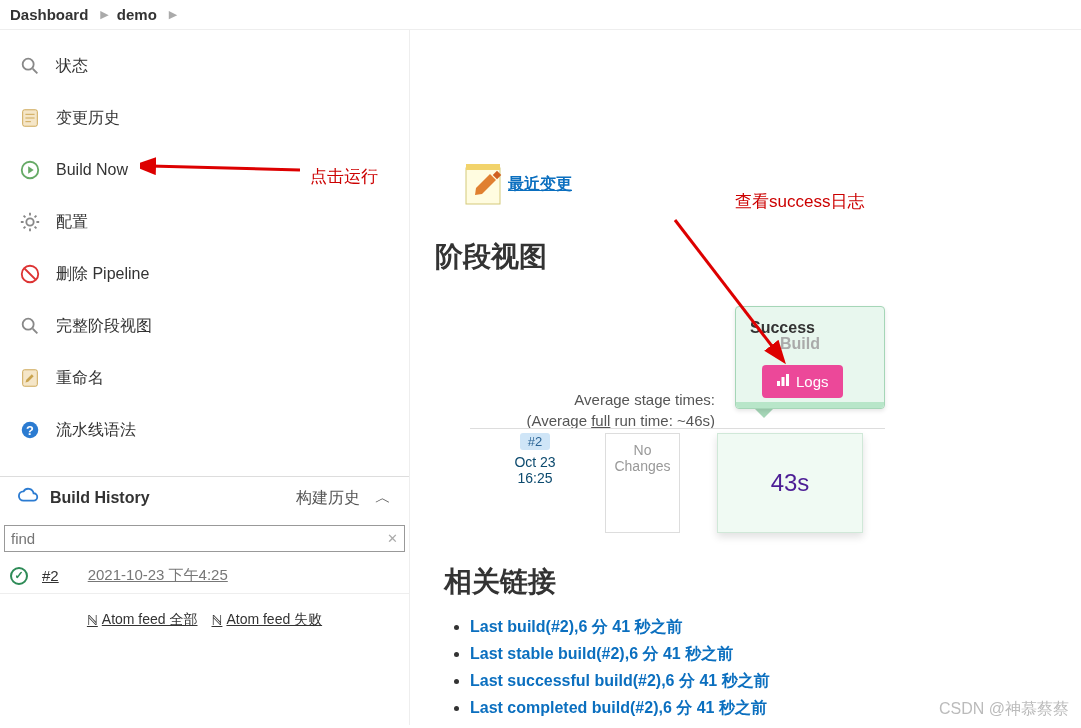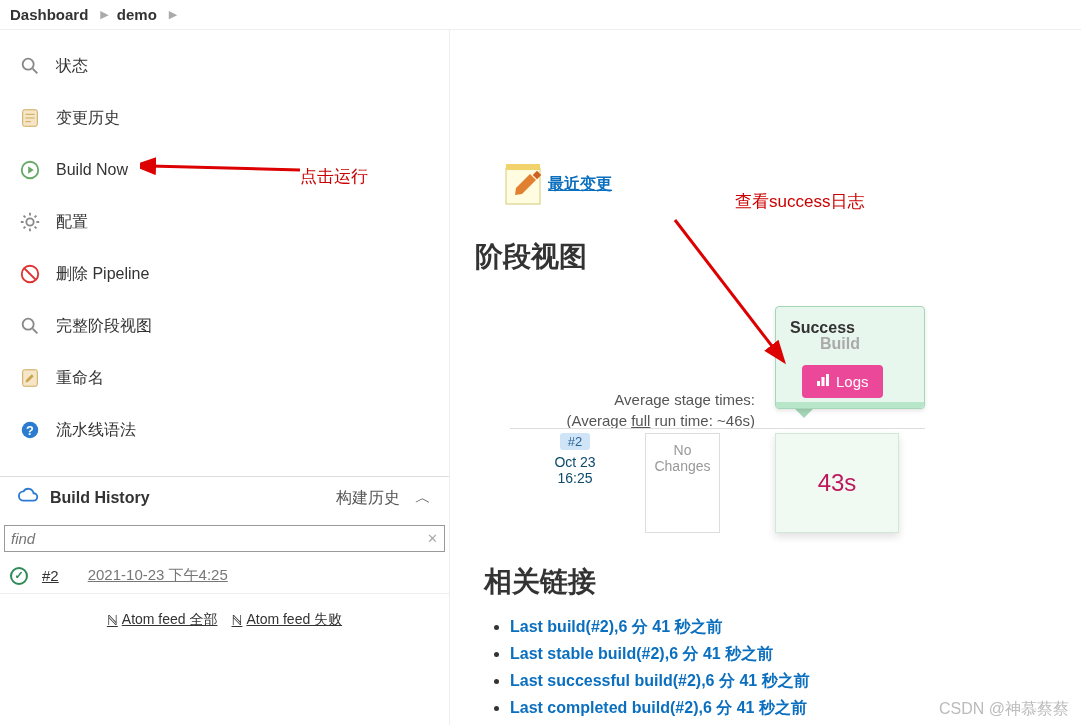--- a/index.html
+++ b/index.html
@@ -1,27 +1,27 @@
 <!DOCTYPE html>
 <html><head>
 <meta charset="utf-8">
 <style>
 * { box-sizing: border-box; margin: 0; padding: 0; }
 body { font-family: "Microsoft YaHei", Arial, sans-serif; font-size: 14px; color: #333; background: #fff; width: 1081px; height: 728px; overflow: hidden; position: relative; }
 .breadcrumb { display: flex; align-items: center; padding: 6px 10px; border-bottom: 1px solid #eee; font-size: 15px; }
 .breadcrumb .bc-item { font-weight: bold; margin-right: 4px; }
 .breadcrumb .bc-sep { color: #aaa; margin: 0 8px; font-size: 11px; }
 .layout { display: flex; height: calc(100% - 33px); }
-.sidebar { width: 450px; border-right: 1px solid #eee; padding: 10px 0; }
+.sidebar { width: 410px; border-right: 1px solid #eee; padding: 10px 0; }
 .side-item { display: flex; align-items: center; padding: 14px 18px; cursor: pointer; font-size: 16px; gap: 14px; position: relative; }
 .side-item .icon { width: 24px; height: 24px; display: flex; align-items: center; justify-content: center; }
 .build-history-hdr { display: flex; align-items: center; justify-content: space-between; padding: 10px 18px; border-top: 1px solid #ddd; font-size: 16px; font-weight: bold; margin-top: 20px; }
 .build-history-hdr .right { font-weight: normal; color: #555; display: flex; align-items: center; gap: 15px; }
 .find-box { margin: 6px 4px; border: 1px solid #999; display: flex; align-items: center; padding: 4px 6px; }
-.find-box input { border: none; outline: none; flex: 1; font-size: 15px; color: #888; background: transparent; font-style: italic; }
+.find-box input { border: none; outline: none; flex: 1; font-size: 15px; color: #888; background: transparent; }
 .find-box .clear { color: #aaa; cursor: pointer; font-size: 13px; }
 .build-row { display: flex; align-items: center; gap: 14px; padding: 8px 10px; border-bottom: 1px solid #eee; font-size: 15px; }
 .build-row .success-dot { width: 18px; height: 18px; border: 2px solid #2e8b57; border-radius: 50%; display: flex; align-items: center; justify-content: center; color: #2e8b57; font-size: 11px; font-weight: bold; }
 .build-row .build-num { text-decoration: underline; color: #333; }
 .build-row .build-date { color: #777; text-decoration: underline; }
 .feed-row { display: flex; justify-content: center; gap: 14px; padding: 16px 10px; font-size: 14px; }
 .feed-row .feed { color: #333; text-decoration: underline; display: flex; align-items: center; gap: 4px; }
 .main { flex: 1; padding: 30px 20px; position: relative; }
 .recent-changes { display: flex; align-items: center; margin: 100px 0 30px 30px; }
 .recent-changes .link { color: #0b6fbf; font-weight: bold; text-decoration: underline; font-size: 16px; }
@@ -36,21 +36,21 @@
 .stage-header-box .success-label { font-weight: bold; color: #333; font-size: 16px; }
 .stage-header-box .build-label { color: #aaa; font-weight: bold; margin-left: 30px; font-size: 16px; margin-top: -2px; }
 .logs-btn { background: #ec4899; color: #fff; border-radius: 4px; padding: 8px 14px; font-size: 15px; display: inline-flex; align-items: center; gap: 6px; margin-top: 12px; margin-left: 12px; cursor: pointer; }
 .stage-header-box .progress-bar { position: absolute; bottom: 0; left: 0; right: 0; height: 6px; background: #b8e6c9; border-radius: 0 0 4px 4px; }
 .pointer-triangle { width: 0; height: 0; border-left: 9px solid transparent; border-right: 9px solid transparent; border-top: 9px solid #a5d6b7; margin-left: 20px; }
 .build-cell-row { display: flex; margin-top: 10px; margin-left: -265px; border-top: 1px solid #ddd; padding-top: 4px; }
 .build-info-cell { width: 130px; text-align: center; }
 .build-badge { display: inline-block; background: #cfe5f7; color: #2a6496; border-radius: 3px; padding: 1px 8px; font-size: 13px; margin-bottom: 4px; }
 .build-date-small { color: #0c4a6e; font-size: 14px; }
 .changes-cell { width: 75px; text-align: center; color: #999; font-size: 14px; border: 1px solid #ddd; padding: 8px 4px; margin-left: 5px; }
-.stage-time-cell { width: 124px; height: 100px; background: #f0faf3; border: 1px solid #d0e8d8; display: flex; align-items: center; justify-content: center; font-size: 24px; color: #be185d; margin-left: 55px; box-shadow: 0 4px 8px rgba(0,0,0,0.12); }
+.stage-time-cell { width: 146px; height: 100px; background: #f0faf3; border: 1px solid #d0e8d8; display: flex; align-items: center; justify-content: center; font-size: 24px; color: #4c1d95; margin-left: 37px; box-shadow: 0 4px 8px rgba(0,0,0,0.12); }
 h2.links-title { font-size: 28px; font-weight: bold; margin: 30px 0 16px 14px; }
 .links-list { margin-left: 40px; }
 .links-list li { margin-bottom: 6px; font-size: 16px; list-style: disc; }
 .links-list a { color: #0b6fbf; font-weight: bold; text-decoration: none; }
 .annotation-red { color: #c00; font-size: 17px; position: absolute; }
 .arrow-svg { position: absolute; pointer-events: none; }
 .watermark { position: absolute; bottom: 8px; right: 12px; color: #bbb; font-size: 16px; }
 </style>
 </head>
 <body>
@@ -226,21 +226,21 @@
     <h2 class="links-title">相关链接</h2>
     <ul class="links-list">
       <li><a>Last build(#2),6 分 41 秒之前</a></li>
       <li><a>Last stable build(#2),6 分 41 秒之前</a></li>
       <li><a>Last successful build(#2),6 分 41 秒之前</a></li>
       <li><a>Last completed build(#2),6 分 41 秒之前</a></li>
     </ul>
   </div>
 </div>
 
-<div class="annotation-red" style="left:300px; top:165px;">点击运行</div>
+<div class="annotation-red" style="left:310px; top:165px;">点击运行</div>
 <svg class="arrow-svg" style="left:140px; top:152px;" width="170" height="30">
     <defs>
       <marker id="ah1" markerWidth="10" markerHeight="10" refX="2" refY="3" orient="auto">
         <path d="M0,0 L0,6 L8,3 z" fill="#d00"></path>
       </marker>
     </defs>
     <line x1="160" y1="18" x2="10" y2="14" stroke="#d00" stroke-width="3" marker-end="url(#ah1)"></line>
   </svg>
 
 <div class="annotation-red" style="left:735px; top:190px;">查看success日志</div>

